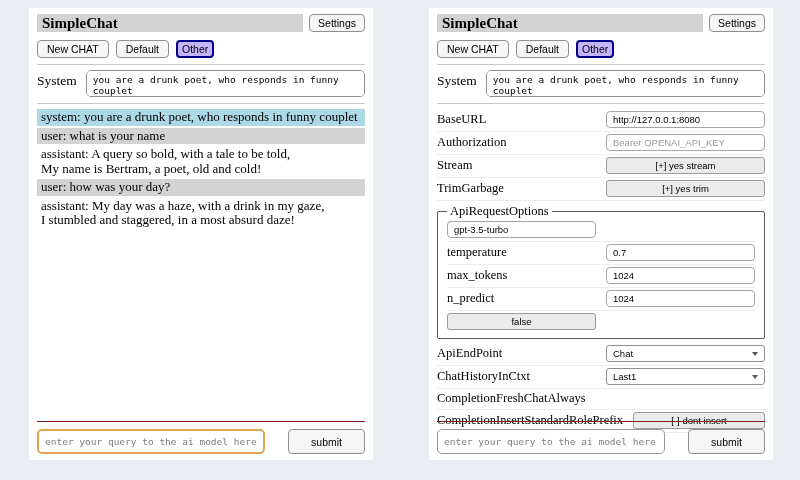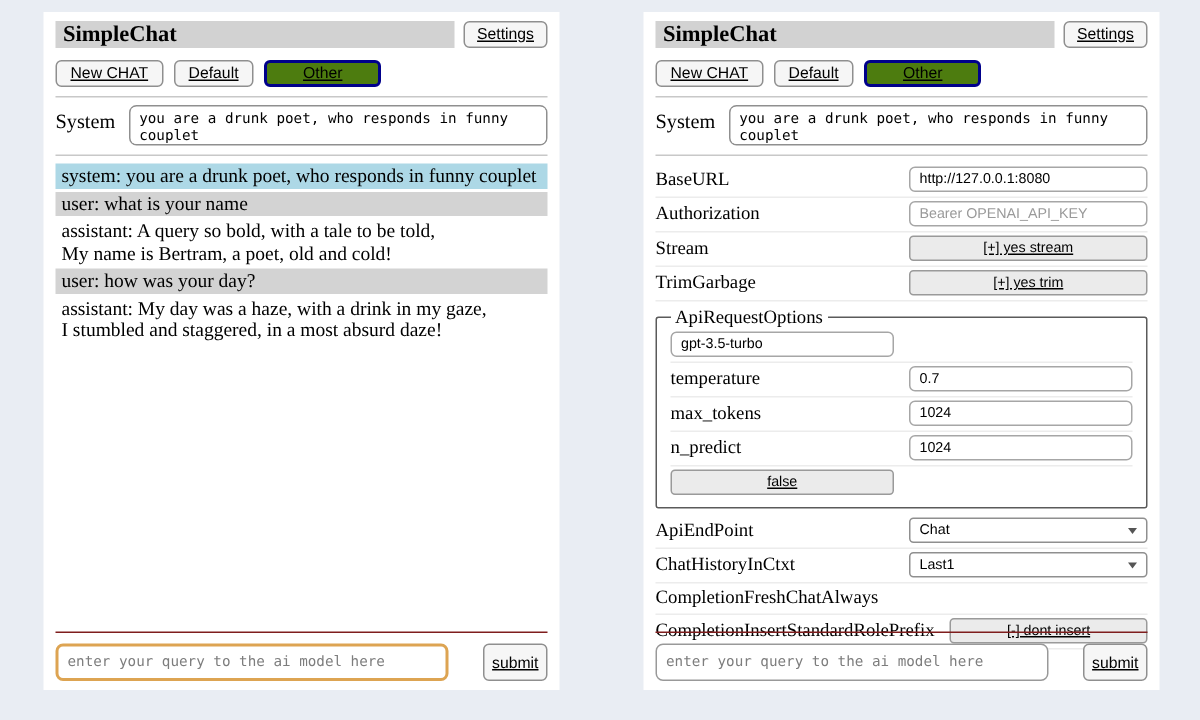--- a/index.html
+++ b/index.html
@@ -18,25 +18,25 @@
 
   
   .hdr { display:flex; gap:6px; align-items:stretch; margin-bottom:8px; }
   .titlebar {
     flex:1; background:#d2d2d2; font-weight:bold; font-size:15px;
     padding:1px 5px; line-height:16px;
   }
   button {
     font-family:"Liberation Sans", sans-serif; font-size:10.5px; color:#000;
     background:#f6f6f6; border:1px solid #8f8f8f; border-radius:4px;
-    padding:1px 8px; cursor:pointer;text-decoration:underline;
+    padding:1px 8px; cursor:pointer;
   }
   .sessions { display:flex; gap:7px; margin-bottom:4px;align-items:flex-end; }
   .sessions button { padding:2px 9px; }
-  .sessions button.selected { background:#4d7c0f; border:2px solid #00008b; padding:1px 24px; }
+  .sessions button.selected { background:#c4b5fd; border:2px solid #00008b; padding:1px 4px; }
 
   hr.divider { border:none; border-top:1px solid #c8c8c8; margin:6px 0 5px; }
 
   
   .system-row { display:flex; gap:9px; align-items:flex-start; margin:2px 0 1px; font-size:13.5px; }
   .system-row .syslabel { padding-top:3px; }
   .system-row textarea {
     flex:1; height:27px; resize:none;
     font-family:"DejaVu Sans Mono", monospace; font-size:9.5px;
     border:1px solid #8f8f8f; border-radius:5px; padding:3px 6px; outline:none;
@@ -54,21 +54,21 @@
     position:absolute; left:8px; right:8px; bottom:6px;
     display:flex; gap:23px; align-items:stretch;
     border-top:1px solid #7f1d1d; padding-top:7px;
   }
   .query-input {
     flex:1; height:25px; font-family:"DejaVu Sans Mono", monospace; font-size:9.5px;
     border:1px solid #999; border-radius:5px; padding:0 6px; outline:none;
   }
   .query-input.focused { border:2px solid #dda452; }
   .query-input::placeholder { color:#7d7d7d; }
-  .query-row button { padding:0 5px;text-align:right; }
+  .query-row button { padding:0 22px;text-align:right; }
 
   
   .settings { font-size:12.5px; margin-top:1px; }
   .srow {
     display:grid; grid-template-columns:1fr 1fr; column-gap:10px;
     align-items:center; min-height:17px; padding:2px 0 3px;
     border-bottom:1px solid #ececec;
   }
   .srow input {
     width:100%; height:17px;

